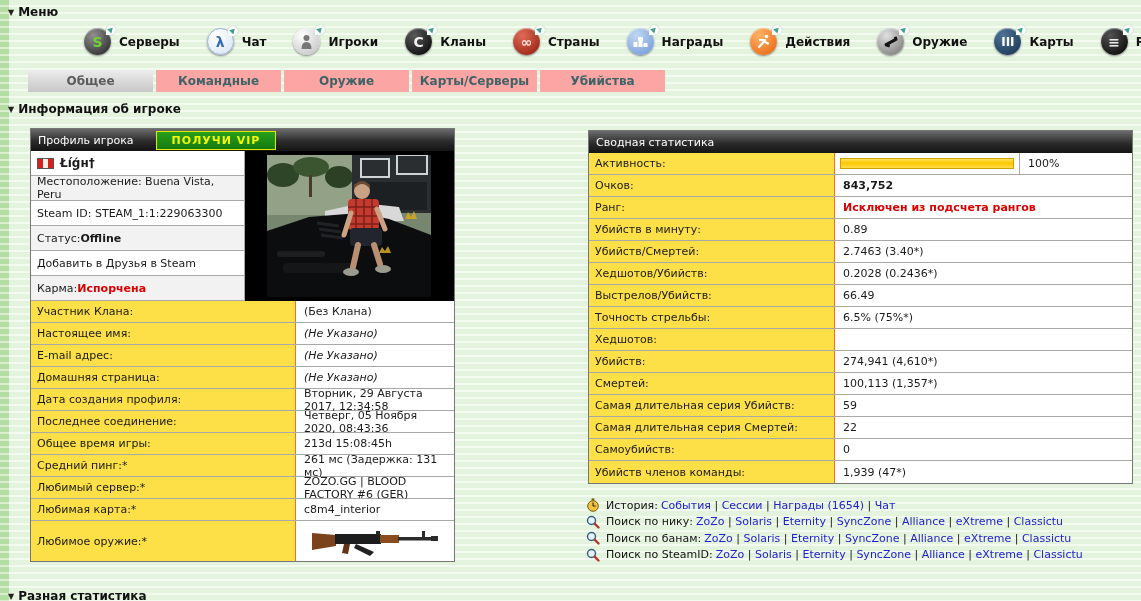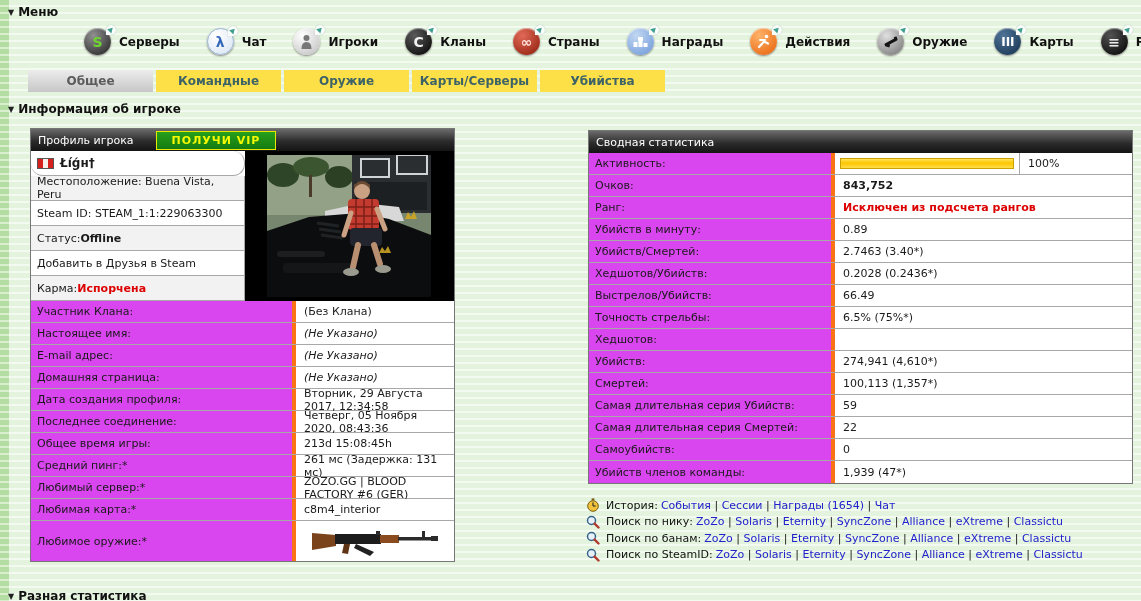--- a/index.html
+++ b/index.html
@@ -26,51 +26,51 @@
   .icon-arrow { position:absolute; top:-3px; right:-5px; width:10px; height:10px;
     background:#fbfdfa; border-radius:50% 50% 50% 0; box-shadow:0 0 1px #8aa; }
   .icon-arrow::after { content:""; position:absolute; left:2px; top:2px;
     border-left:3px solid transparent; border-right:3px solid transparent;
     border-bottom:5px solid #3e9e8f; transform:rotate(45deg); }
   .nav-label { font-size:12px; font-weight:bold; color:#111; }
 
   
   .tab-bar { position:absolute; left:28px; top:70px; display:flex; gap:3px; }
   .tab { width:125px; height:22px; line-height:22px; text-align:center;
-    font-size:12px; font-weight:bold; color:#3d6366; background:#fde047; cursor:pointer; }
+    font-size:12px; font-weight:bold; color:#3d6366; background:#fca5a5; cursor:pointer; }
   .tab.active { background:linear-gradient(180deg,#ececec,#c7c7c7); color:#5b5b5b; }
 
   
   .panel { position:absolute; background:#fff; border:1px solid #777; }
   .panel-header { height:22px; background:linear-gradient(180deg,#6b6b6b 0%,#2c2c2c 55%,#141414 100%);
     color:#fff; display:flex; align-items:center; padding:0 7px; }
   .vip-btn { margin-left:22px; padding:2px 15px; font-family:inherit; font-size:11px; font-weight:bold;
     letter-spacing:1px; color:#f6fa00; background:linear-gradient(180deg,#27a01c,#157a10);
     border:1px solid #e6ea00; cursor:pointer; }
 
   .profile-panel { left:30px; top:128px; width:425px; }
   .profile-top { display:flex; }
   .profile-left { width:265px; }
   .info-row { height:25px; display:flex; align-items:center; padding:0 6px;
     border-bottom:1px solid #a8a8a8; border-right:1px solid #a8a8a8; background:#fff; }
   .profile-left .info-row:nth-child(even) { background:#f2f2f2; }
-  .name-row { font-weight:bold; font-size:12px; gap:6px;border-radius:12px; }
+  .name-row { font-weight:bold; font-size:12px; gap:6px; }
   .flag { width:17px; height:11px; border:1px solid #555; display:inline-block;
     background:linear-gradient(90deg,#d5201d 0 33%,#f5f0ea 33% 67%,#d5201d 67%); }
   .b { font-weight:bold; }
   .red { color:#dd0000; }
   .plink { cursor:pointer; }
 
   .photo-cell { width:260px; height:150px; background:#000;
     display:flex; align-items:center; justify-content:center; }
 
   .detail-row { display:flex; height:22px; border-bottom:1px solid #a8a8a8; }
   .detail-row:last-child { border-bottom:none; }
   .cell { display:flex; align-items:center; }
-  .cell.label { width:265px; background:#d946ef; border-right:4px solid #f97316; padding:0 6px; }
+  .cell.label { width:265px; background:#fde047; border-right:1px solid #f97316; padding:0 6px; }
   .cell.value { flex:1; background:#fff; padding:0 8px; }
   .cell.value.italic { font-style:italic; }
   .weapon-row { height:40px; }
   .cell.value.center { justify-content:center; }
 
   .stats-panel { left:588px; top:130px; width:545px; }
   .stats-panel .cell.label { width:246px; }
   .bar-cell { flex:1; background:#fff; border-right:1px solid #a8a8a8; padding:0 5px; }
   .activity-bar { width:100%; height:11px; border:1px solid #c9a202;
     background:linear-gradient(180deg,#ffe45c,#fdc600 45%,#ffdd49); }

